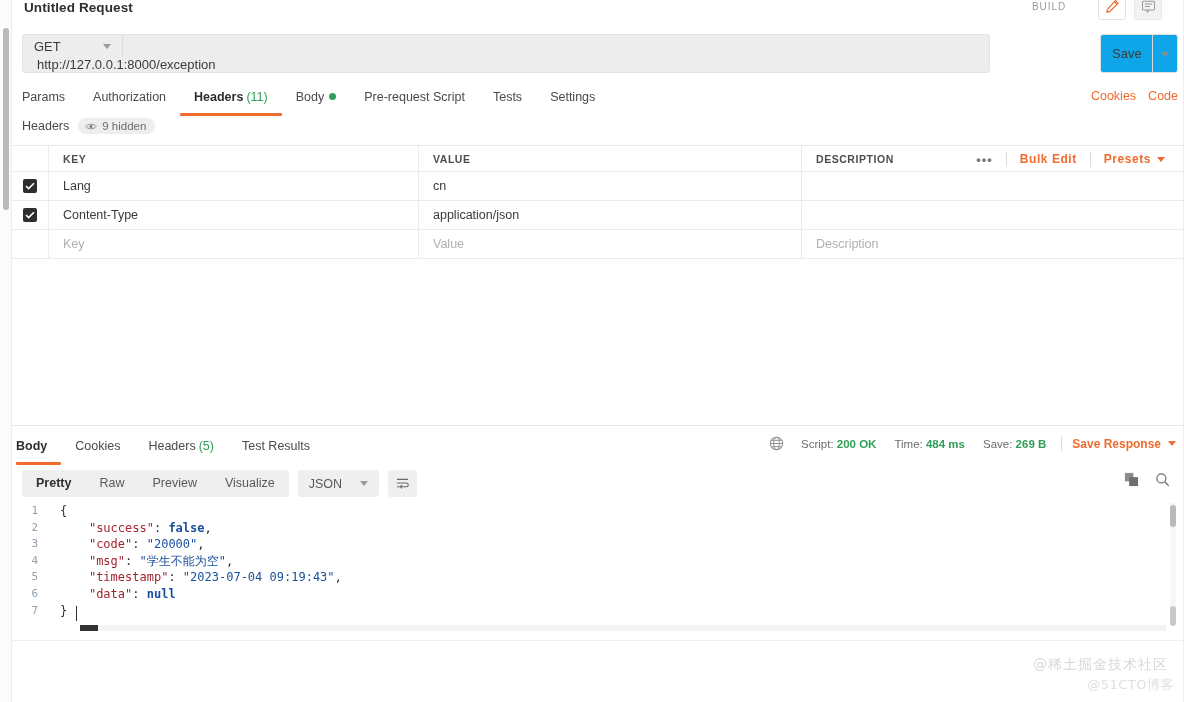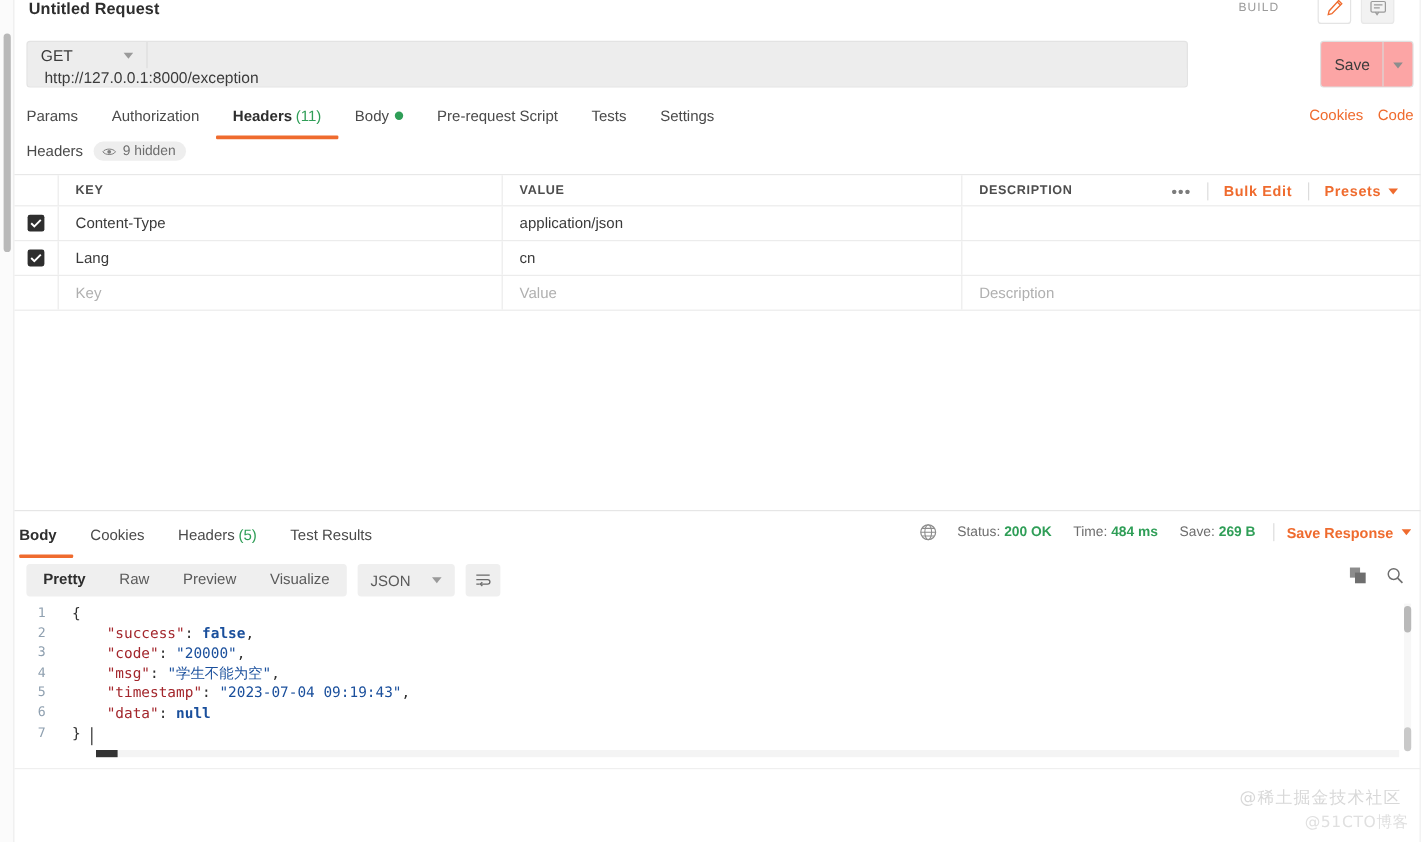--- a/index.html
+++ b/index.html
@@ -63,21 +63,21 @@
     position: absolute; left: 999px; top: 34px; width: 96px; height: 39px;
     background: #1575e4; color: #fff; border-radius: 3px;
     display: flex; align-items: center; font-size: 14px; font-weight: bold;
   }
   .send-btn .lbl { margin-left: 16px; }
   .send-btn .sep { position: absolute; right: 30px; top: 8px; bottom: 8px; width: 1px; background: rgba(255,255,255,.35); }
   .send-btn .c { position: absolute; right: 11px; top: 17px;
       width:0;height:0;border-left:4.5px solid transparent;border-right:4.5px solid transparent;border-top:5px solid #fff; }
   .save-btn {
     position: absolute; left: 1100px; top: 34px; width: 78px; height: 39px;
-    background: #fca5a5; border: 1px solid #e0e0e0; border-radius: 3px;
+    background: #0ea5e9; border: 1px solid #e0e0e0; border-radius: 3px;
     display: flex; align-items: center; font-size: 13px; color: #3b3b3b;
   }
   .save-btn .lbl { margin-left: 11px; }
   .save-btn .sep { position: absolute; right: 24px; top: 0; bottom: 0; width: 1px; background: #dadada; }
   .save-btn .c { position: absolute; right: 8px; top: 17px;
       width:0;height:0;border-left:4px solid transparent;border-right:4px solid transparent;border-top:5px solid #8d8d8d; }
 
   
   .req-tabs {
     position: absolute; left: 22px; top: 84px; height: 30px;
@@ -312,43 +312,43 @@
 
     <div class="trow">
       <div class="c-chk">
         <span class="chk">
           <svg width="10" height="8" viewBox="0 0 10 8">
             <path d="M1 4 L3.6 6.6 L9 1.2" fill="none" stroke="#fff" stroke-width="1.6"></path>
           </svg>
         </span>
       </div>
       <div class="c-key">
-          <span class="cellv">Content-Type</span>
+          <span class="cellv">Lang</span>
         </div>
       <div class="c-val">
-          <span class="cellv">application/json</span>
+          <span class="cellv">cn</span>
         </div>
       <div class="c-desc">
           <span class="cellv"></span>
         </div>
     </div>
 
     <div class="trow">
       <div class="c-chk">
         <span class="chk">
           <svg width="10" height="8" viewBox="0 0 10 8">
             <path d="M1 4 L3.6 6.6 L9 1.2" fill="none" stroke="#fff" stroke-width="1.6"></path>
           </svg>
         </span>
       </div>
       <div class="c-key">
-          <span class="cellv">Lang</span>
+          <span class="cellv">Content-Type</span>
         </div>
       <div class="c-val">
-          <span class="cellv">cn</span>
+          <span class="cellv">application/json</span>
         </div>
       <div class="c-desc">
           <span class="cellv"></span>
         </div>
     </div>
 
     <div class="trow">
       <div class="c-chk"></div>
       <div class="c-key">
           <span class="cellv ph">Key</span>
@@ -381,21 +381,21 @@
 
   <div class="resp-meta">
     <span style="padding:0 8px 0 0;display:flex;">
       <svg width="15" height="15" viewBox="0 0 16 16">
         <circle cx="8" cy="8" r="6.6" fill="none" stroke="#8c8c8c" stroke-width="1.1"></circle>
         <ellipse cx="8" cy="8" rx="3" ry="6.6" fill="none" stroke="#8c8c8c" stroke-width="1"></ellipse>
         <path d="M1.6 8 H14.4 M2.6 4.6 H13.4 M2.6 11.4 H13.4" stroke="#8c8c8c" stroke-width="1"></path>
       </svg>
     </span>
     <span class="seg">
-      <span>Status:</span>
+      <span>Script:</span>
       <span class="v">200 OK</span>
     </span>
     <span class="seg">
       <span>Time:</span>
       <span class="v">484 ms</span>
     </span>
     <span class="seg">
       <span>Save:</span>
       <span class="v">269 B</span>
     </span>

